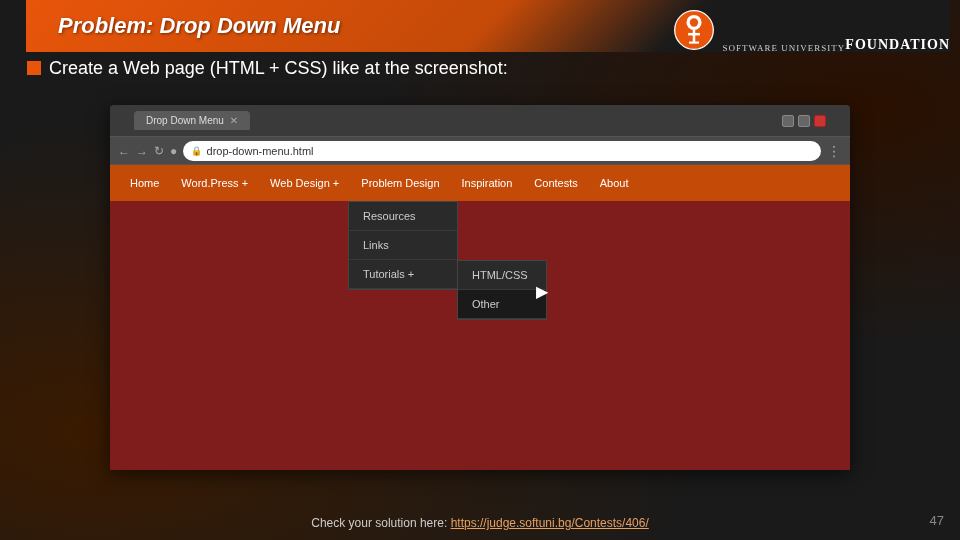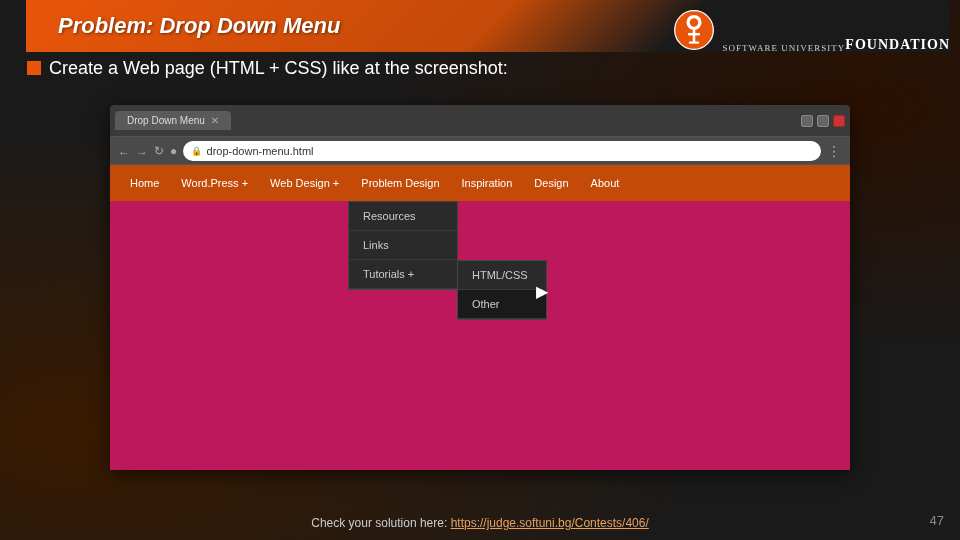--- a/index.html
+++ b/index.html
@@ -117,21 +117,21 @@
       overflow: hidden;
       box-shadow: 0 4px 20px rgba(0,0,0,0.6);
     }
 
     
     .browser-chrome {
       background: #3a3a3a;
       height: 32px;
       display: flex;
       align-items: center;
-      padding: 0 5px;
+      padding: 0 24px;
       gap: 6px;
       border-bottom: 1px solid #555;
     }
 
     .browser-tab {
       background: #5a5a5a;
       color: #ddd;
       font-size: 10px;
       padding: 4px 12px;
       border-radius: 4px 4px 0 0;
@@ -199,21 +199,21 @@
     }
 
     .dots-btn {
       color: #aaa;
       font-size: 14px;
       letter-spacing: 1px;
     }
 
     
     .browser-content {
-      background: #be185d;
+      background: #7f1d1d;
       height: calc(100% - 60px);
       position: relative;
     }
 
     
     .nav-bar {
       background: #c44a08;
       height: 36px;
       display: flex;
       align-items: center;
@@ -374,21 +374,21 @@
   </div>
 
   <div class="browser-content">
 
     <div class="nav-bar">
       <span class="nav-item">Home</span>
       <span class="nav-item">Word.Press +</span>
       <span class="nav-item">Web Design +</span>
       <span class="nav-item">Problem Design</span>
       <span class="nav-item">Inspiration</span>
-      <span class="nav-item">Design</span>
+      <span class="nav-item">Contests</span>
       <span class="nav-item">About</span>
     </div>
 
     <div class="dropdown-container web-design-dropdown">
       <div class="dropdown-menu">
         <div class="dropdown-item">Resources</div>
         <div class="dropdown-item">Links</div>
         <div class="dropdown-item" style="position:relative;">
           Tutorials +
           

